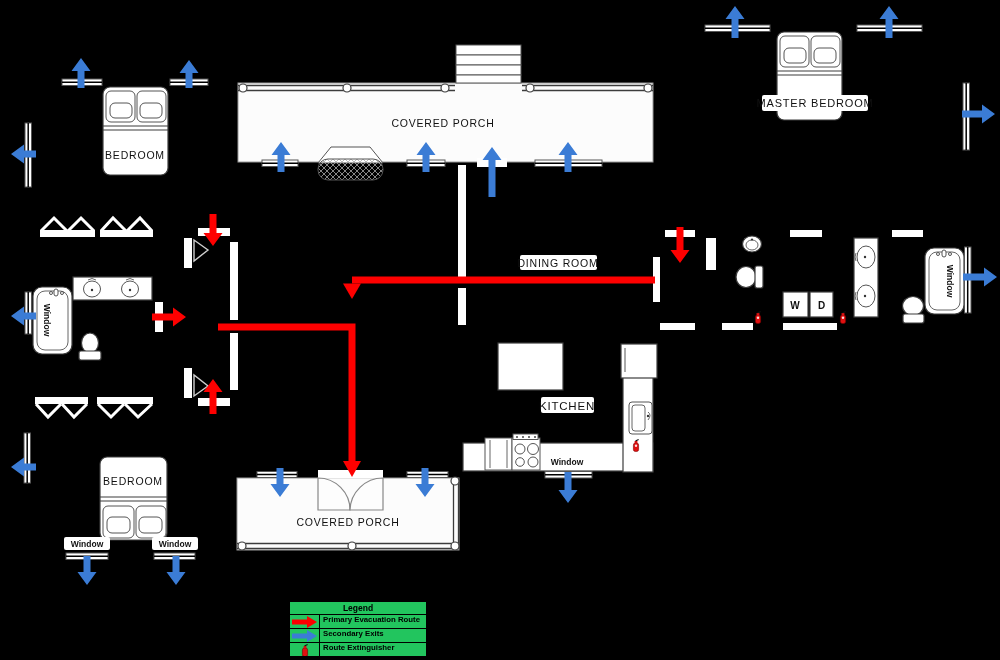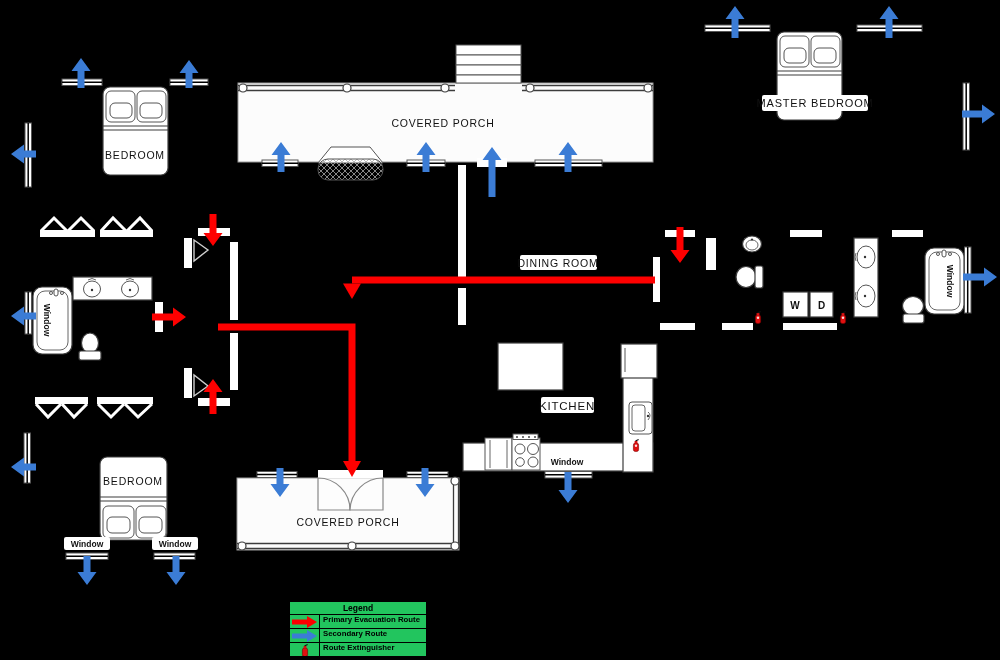--- a/index.html
+++ b/index.html
@@ -405,21 +405,21 @@
           </svg>
     </span>
     <span class="legend-label">Primary Evacuation Route</span>
   </div>
   <div class="legend-row">
     <span class="legend-icon">
       <svg width="26" height="12" viewBox="0 0 26 12">
             <polygon points="0,3.5 15,3.5 15,0 25,6 15,12 15,8.5 0,8.5" fill="#3b7cd5"></polygon>
           </svg>
     </span>
-    <span class="legend-label">Secondary Route</span>
+    <span class="legend-label">Secondary Exits</span>
   </div>
   <div class="legend-row">
     <span class="legend-icon">
       <svg width="12" height="13" viewBox="-6 -8 12 13">
         <rect x="-2.6" y="-3" width="5.2" height="8.5" rx="2" fill="#e01010" stroke="#7a0000" stroke-width="0.6"></rect>
         <rect x="-1.4" y="-5" width="2.8" height="2.2" fill="#e01010"></rect>
         <path d="M-0.5,-5 L2.6,-6.6" stroke="#111" stroke-width="1.1" fill="none"></path>
       </svg>
     </span>
     <span class="legend-label">Route Extinguisher</span>

